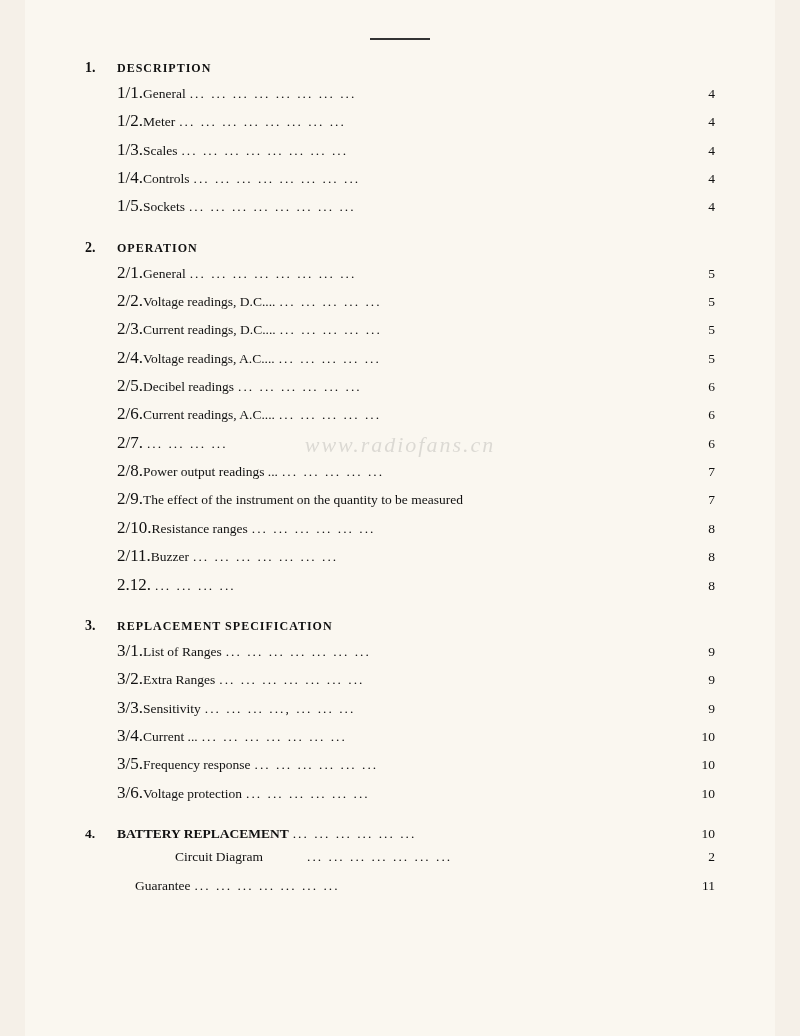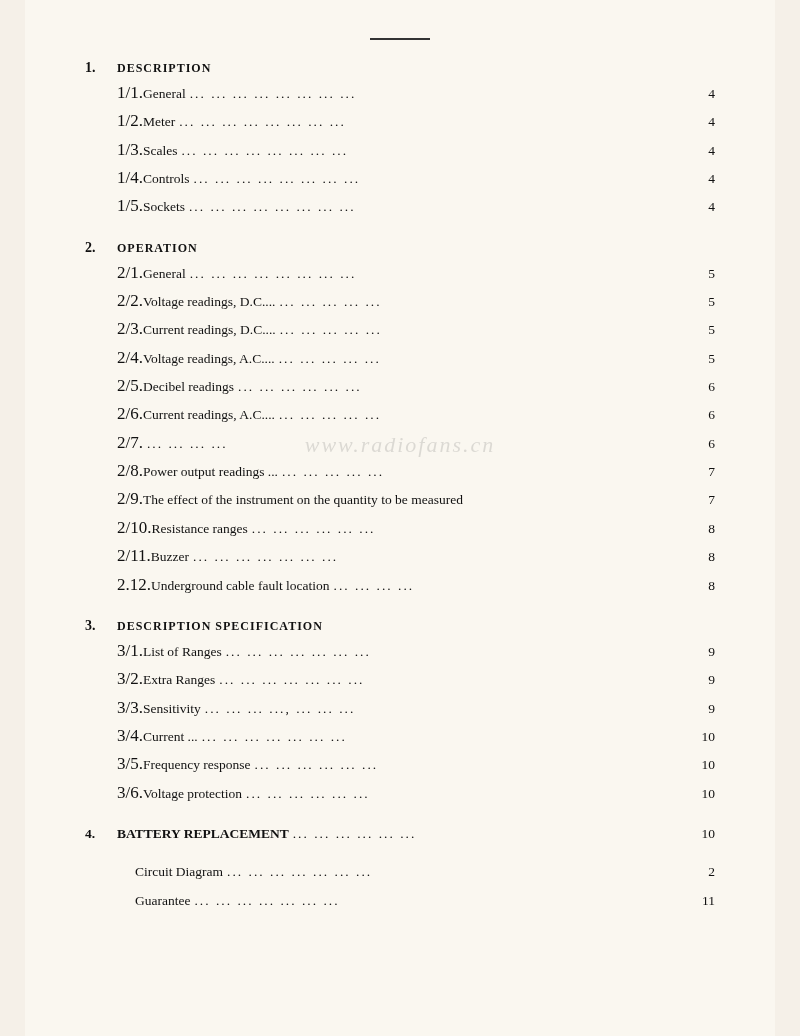--- a/index.html
+++ b/index.html
@@ -275,27 +275,26 @@
         <span class="toc-page">8</span>
       </div>
       <div class="toc-item">
         <span class="toc-item-num">2/11.</span>
         <span class="toc-item-label">Buzzer</span>
         <span class="toc-dots dots-text">    ...    ...    ...    ...    ...    ...    ...</span>
         <span class="toc-page">8</span>
       </div>
       <div class="toc-item">
         <span class="toc-item-num">2.12.</span>
-        <span class="toc-item-label">Underground cable fault location</span>
         <span class="toc-dots dots-text">    ...    ...    ...    ...</span>
         <span class="toc-page">8</span>
       </div>
       <div class="section-header">
         <span class="section-num">3.</span>
-        <span class="section-title">DESCRIPTION  SPECIFICATION</span>
+        <span class="section-title">REPLACEMENT  SPECIFICATION</span>
       </div>
       <div class="toc-item">
         <span class="toc-item-num">3/1.</span>
         <span class="toc-item-label">List of Ranges</span>
         <span class="toc-dots dots-text">    ...    ...    ...    ...    ...    ...    ...</span>
         <span class="toc-page">9</span>
       </div>
       <div class="toc-item">
         <span class="toc-item-num">3/2.</span>
         <span class="toc-item-label">Extra Ranges</span>
@@ -325,21 +324,21 @@
         <span class="toc-item-label">Voltage protection</span>
         <span class="toc-dots dots-text">    ...    ...    ...    ...    ...    ...</span>
         <span class="toc-page">10</span>
       </div>
       <div class="toc-item" style="margin-top: 18px;">
       <span style="font-weight:bold; min-width:32px; flex-shrink:0;">4.</span>
       <span style="font-weight:bold; flex-shrink:0; white-space:nowrap;">BATTERY  REPLACEMENT</span>
       <span class="toc-dots dots-text">    ...    ...    ...    ...    ...    ...</span>
       <span class="toc-page">10</span>
     </div>
-      <div class="toc-item" style="margin-top: 17px;">
+      <div class="toc-item" style="margin-top: 2px; gap: 40px;">
       <span style="min-width:50px; padding-left:0; flex-shrink:0;"></span>
       <span style="flex-shrink:0; white-space:nowrap;">Circuit Diagram</span>
       <span class="toc-dots dots-text">    ...    ...    ...    ...    ...    ...    ...</span>
       <span class="toc-page">2</span>
     </div>
       <div class="toc-item" style="margin-top: 8px;">
       <span style="min-width:50px; padding-left:0; flex-shrink:0;"></span>
       <span style="flex-shrink:0; white-space:nowrap;">Guarantee</span>
       <span class="toc-dots dots-text">    ...    ...    ...    ...    ...    ...    ...</span>
       <span class="toc-page">11</span>

